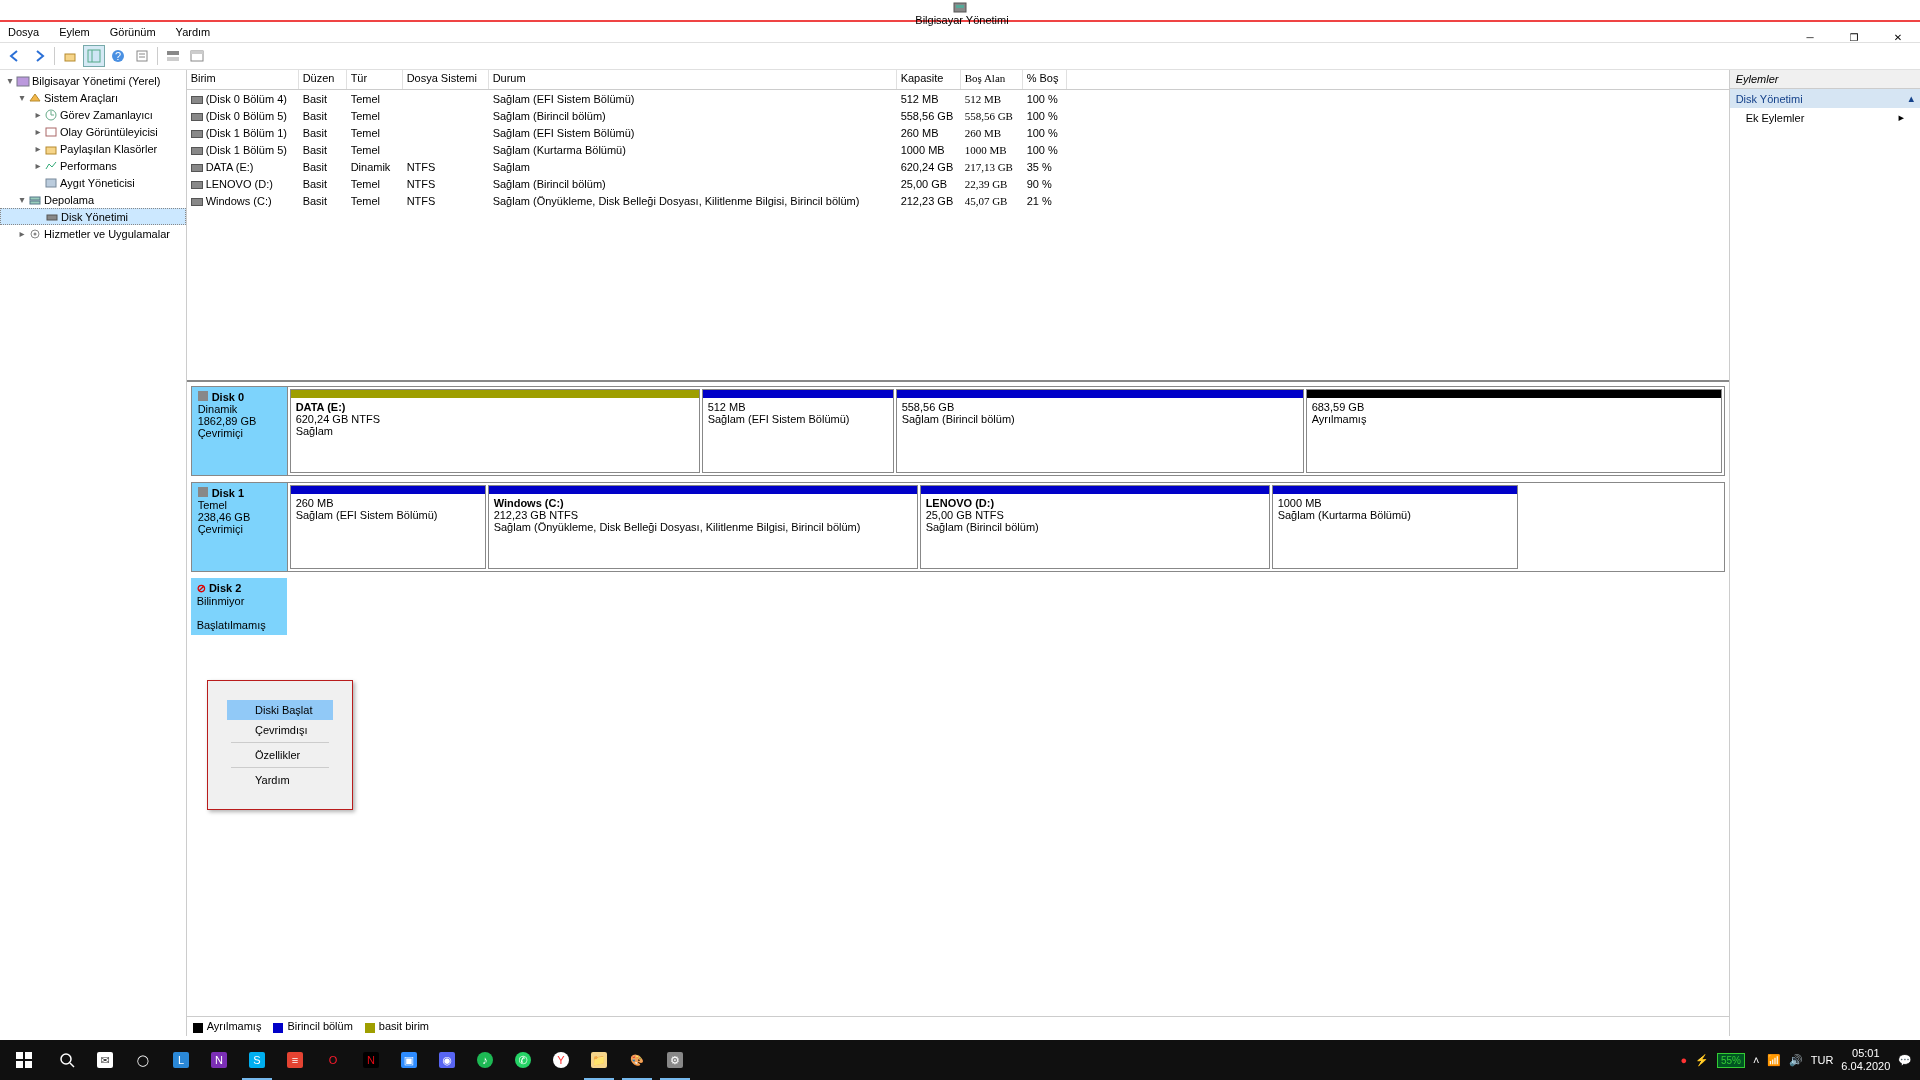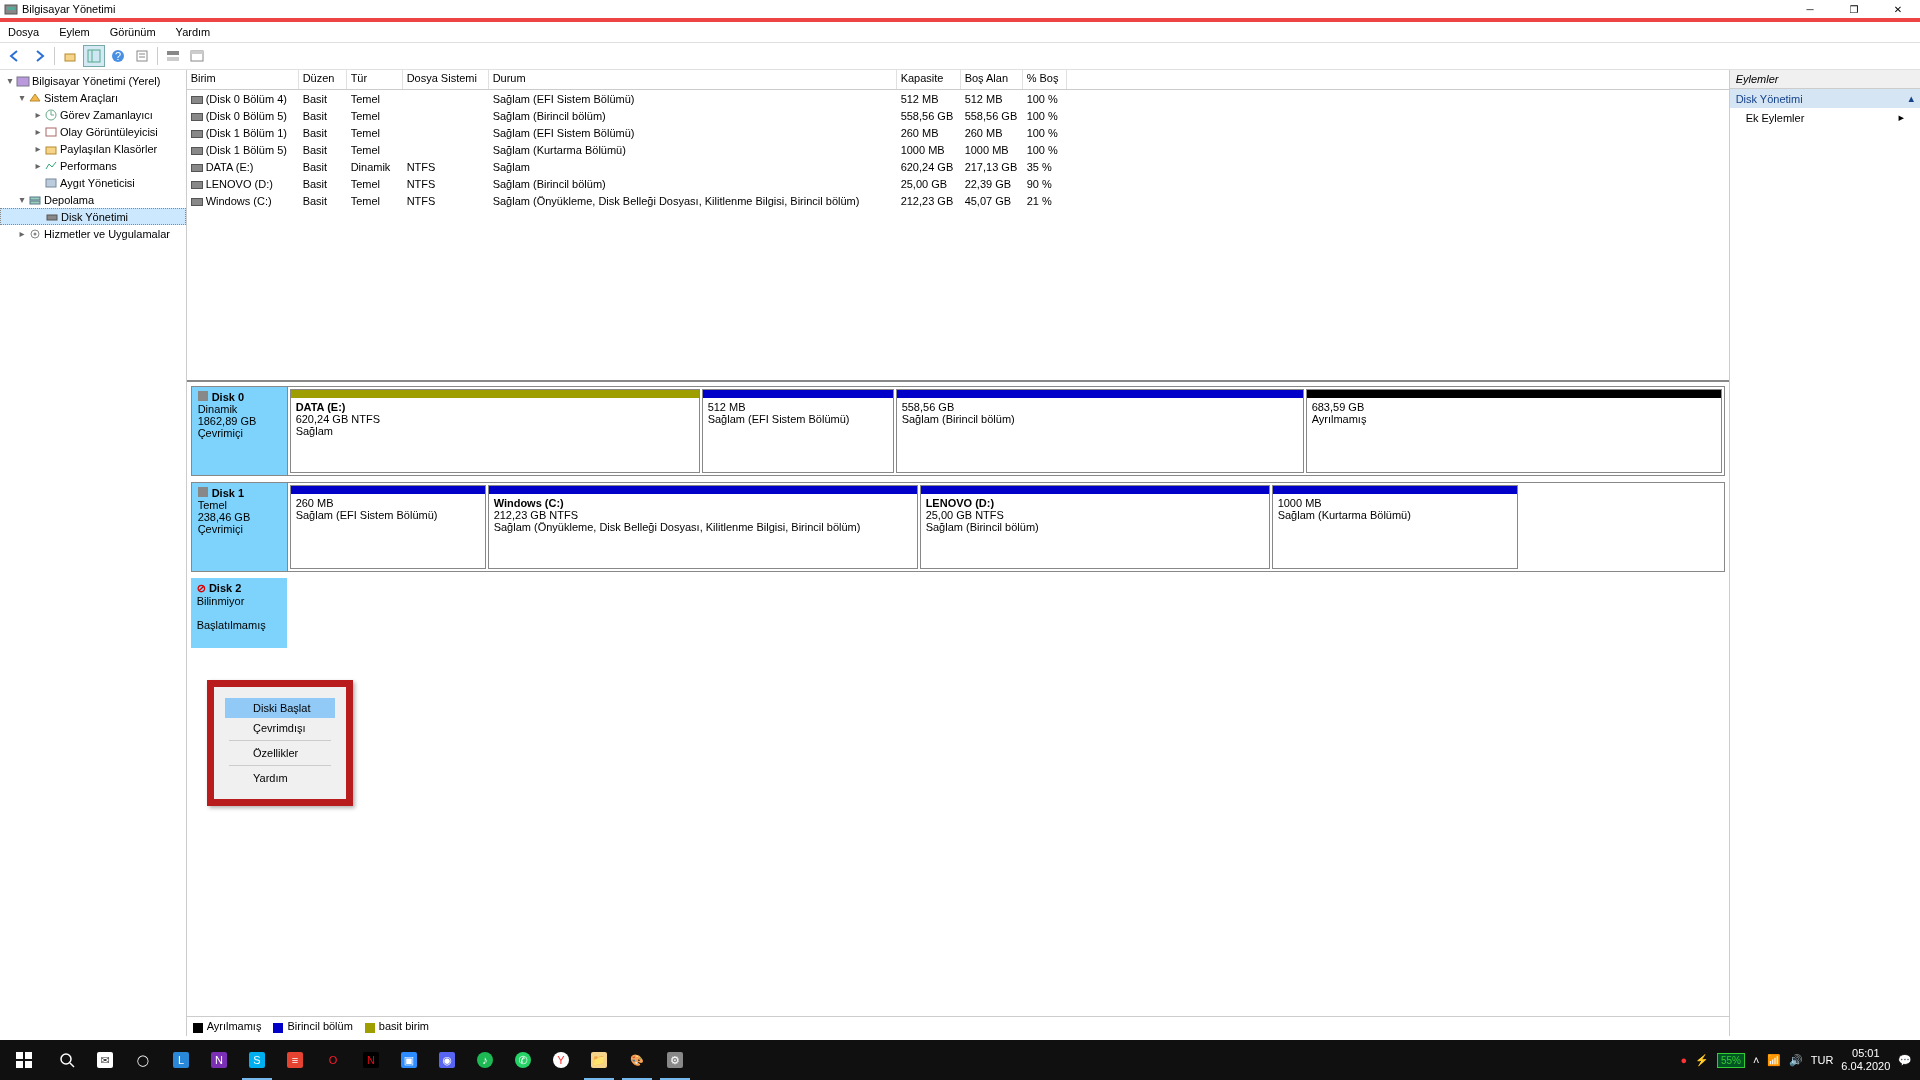--- a/index.html
+++ b/index.html
@@ -1,19 +1,19 @@
 <!DOCTYPE html>
 <html><head>
 <meta charset="utf-8">
 <style>
 * { margin: 0; padding: 0; box-sizing: border-box; font-family: "Segoe UI", Tahoma, sans-serif; font-size: 11px; }
 html, body { width: 1920px; height: 1080px; overflow: hidden; background: #fff; }
 
 
-.title-bar { height: 22px; background: #fff; display: flex; align-items: center; padding-left: 4px; border-bottom: 4px solid #ef4444; }
+.title-bar { height: 22px; background: #fff; display: flex; align-items: center; padding-left: 4px; border-bottom: 2px solid #ef4444; flex-direction: column; }
 .title-bar .app-icon { width: 14px; height: 14px; margin-right: 4px; display:inline-flex; align-items:center; justify-content:center; }
 .title-bar .window-controls { margin-left: auto; display: flex; }
 .title-bar .window-controls div { width: 44px; height: 22px; display: flex; align-items: center; justify-content: center; font-size: 10px; }
 
 
 .menu-bar { height: 20px; display: flex; align-items: center; padding-left: 4px; gap: 12px; }
 .menu-bar span { padding: 2px 4px; }
 
 
 .toolbar { height: 28px; border-top: 1px solid #e0e0e0; border-bottom: 1px solid #e0e0e0; display: flex; align-items: center; padding: 0 4px; gap: 2px; }
@@ -39,41 +39,41 @@
 .actions-panel .item { padding: 3px 16px; display:flex; justify-content:space-between; align-items:center;}
 
 
 .vol-table { height: 312px; border-bottom: 2px solid #888; overflow: hidden; }
 .vol-header { display: flex; height: 20px; background: #fff; border-bottom: 1px solid #ccc; }
 .vol-header div { border-right: 1px solid #e0e0e0; padding: 2px 4px; background: #fff; }
 .vol-row { display: flex; height: 17px; align-items: center; }
 .vol-row div { padding: 0 4px; white-space: nowrap; overflow: hidden; }
 .c-birim { width: 112px; } .c-duzen { width: 48px; } .c-tur { width: 56px; }
 .c-ds { width: 86px; } .c-durum { width: 408px; } .c-kap { width: 64px; text-align:left; }
-.c-bos { width: 62px; text-align:left; } .c-pct { width: 44px; text-align:left; }
+.c-bos { width: 62px; text-align:left;font-family:Liberation Serif, serif; } .c-pct { width: 44px; text-align:left; }
 .disk-small-icon{width:12px;height:8px;background:#888;display:inline-block;margin-right:3px;vertical-align:middle;border:1px solid #555;}
 
 
 .disk-graph { flex: 1; padding: 4px; overflow: hidden; position:relative;}
 .disk-row { display: flex; margin-bottom: 6px; border: 1px solid #888; background:#fff;}
 .disk-row .disk-label { width: 96px; padding: 4px 6px; border-right: 1px solid #888; background:#7dd3fc;}
 .disk-row .disk-label .dn { font-weight: bold; }
 .disk-row .partitions { flex: 1; display: flex; padding:2px; gap:2px;}
 .partition { border: 1px solid #888; display: flex; flex-direction: column;}
 .partition .bar { height: 8px; }
 .partition .plabel { padding: 3px 5px; flex:1;}
 .bar-blue { background: #0000c8; }
 .bar-olive { background: #9e9e00; }
 .bar-black { background: #000; }
 
 .legend { position:absolute; bottom:0; left:0; right:0; height: 20px; border-top: 1px solid #ccc; display: flex; align-items: center; gap: 12px; padding: 0 6px; font-size:11px; background:#fff;}
 .legend .sw { width: 10px; height: 10px; display: inline-block; margin-right: 4px; vertical-align: middle; }
 
 
-.context-menu { position: absolute; background: #f0f0f0; border: 7px solid #b91c1c; box-shadow: 2px 2px 4px rgba(0,0,0,0.3); z-index: 100; width: 146px; padding:11px;}
+.context-menu { position: absolute; background: #f0f0f0; border: 1px solid #b91c1c; box-shadow: 2px 2px 4px rgba(0,0,0,0.3); z-index: 100; width: 146px; padding:19px;}
 .context-menu .citem { padding: 4px 8px 4px 28px; }
 .context-menu .citem.highlight-light { background: #91c9f7; }
 
 
 .taskbar { height: 40px; background: #101010; display: flex; align-items: center; color: #fff; position: absolute; bottom: 0; left: 0; right: 0; }
 .taskbar .start { width: 48px; height: 40px; display: flex; align-items: center; justify-content: center; }
 .taskbar .task-icon { width: 38px; height: 40px; display: flex; align-items: center; justify-content: center; font-size: 18px; position:relative;}
 .taskbar .task-icon.active::after{content:"";position:absolute;bottom:0;left:4px;right:4px;height:2px;background:#76b9ed;}
 .tray { margin-left: auto; display: flex; align-items: center; gap: 8px; padding-right: 8px; font-size: 11px;}
 .tray .clock { text-align: center; line-height: 13px; }
@@ -379,21 +379,21 @@
               <div class="partition" style="width:350px">
                 <div class="bar bar-blue"></div>
                 <div class="plabel"><b>LENOVO  (D:)</b><br>25,00 GB NTFS<br>Sağlam (Birincil bölüm)</div>
               </div>
               <div class="partition" style="width:246px">
                 <div class="bar bar-blue"></div>
                 <div class="plabel">1000 MB<br>Sağlam (Kurtarma Bölümü)</div>
               </div>
             </div>
           </div>
-          <div class="disk-row" style="height:70px;border:none;">
+          <div class="disk-row" style="height:70px;border:none;flex-direction:column;">
             <div class="disk-label" style="border:none;"><span style="color:#d00;font-weight:bold;">⊘</span> <span class="dn">Disk 2</span><br>Bilinmiyor<br><br>Başlatılmamış</div>
             <div class="partitions"></div>
           </div>
         </div>
       <div class="legend">
         <span><span class="sw" style="background:#000"></span><span>Ayrılmamış</span></span>
         <span><span class="sw" style="background:#0000c8"></span><span>Birincil bölüm</span></span>
         <span><span class="sw" style="background:#9e9e00"></span><span>basit birim</span></span>
       </div>
     </div>

